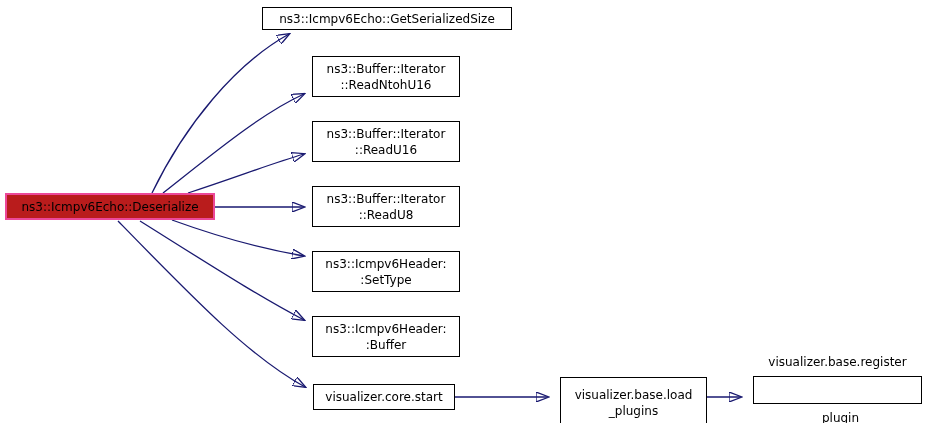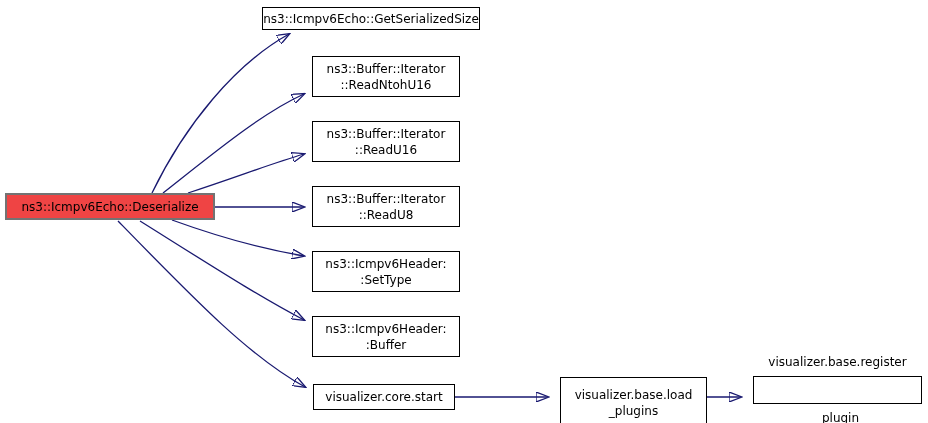--- a/index.html
+++ b/index.html
@@ -22,27 +22,27 @@
     line-height:16px;
     text-align:center;
     display:flex;
     flex-direction:column;
     justify-content:center;
     align-items:center;
     white-space:nowrap;
     cursor:pointer;
   }
   .node.current{
-    background:#ef4444;
-    border:2px solid #737373;
+    background:#b91c1c;
+    border:2px solid #ec4899;
     cursor:default;
   }
   
   #n-deserialize      {left:5px;   top:193px; width:210px; height:27px;}
-  #n-getserializedsize{left:262px; top:7px;   width:218px; height:23px;}
+  #n-getserializedsize{left:262px; top:7px;   width:250px; height:23px;}
   #n-readntohu16      {left:312px; top:56px;  width:148px; height:41px;}
   #n-readu16          {left:312px; top:121px; width:148px; height:41px;}
   #n-readu8           {left:312px; top:186px; width:148px; height:41px;}
   #n-setcode          {left:312px; top:251px; width:148px; height:41px;}
   #n-settype          {left:312px; top:316px; width:148px; height:41px;}
   #n-corestart        {left:313px; top:384px; width:142px; height:26px;}
   #n-loadplugins      {left:560px; top:377px; width:147px; height:52px;}
   #n-registerplugin   {left:753px; top:376px; width:169px; height:28px;gap:40px;}
 </style>
 </head>

